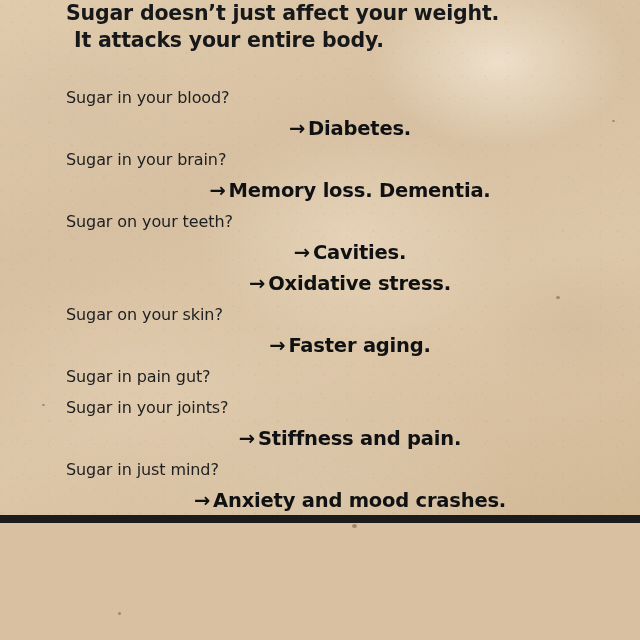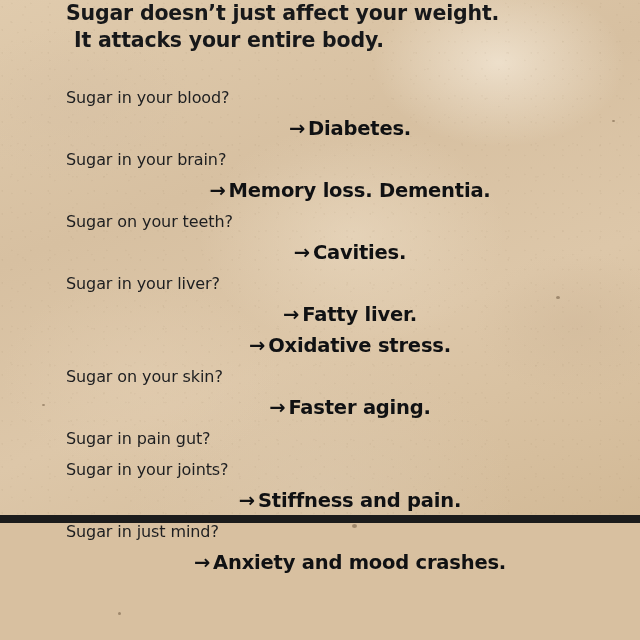--- a/index.html
+++ b/index.html
@@ -136,24 +136,20 @@
       <div class="qa">
         <div class="question">Sugar in your brain?</div>
         <div class="answer"><span class="arrow">→</span><span>Memory loss. Dementia.</span></div>
       </div>
 
       <div class="qa">
         <div class="question">Sugar on your teeth?</div>
         <div class="answer"><span class="arrow">→</span><span>Cavities.</span></div>
       </div>
 
-      <div class="qa">
-        <div class="question">Sugar in your liver?</div>
-        <div class="answer"><span class="arrow">→</span><span>Fatty liver.</span></div>
-      </div>
 
       <div class="qa">
         <div class="answer"><span class="arrow">→</span><span>Oxidative stress.</span></div>
       </div>
 
       <div class="qa">
         <div class="question">Sugar on your skin?</div>
         <div class="answer"><span class="arrow">→</span><span>Faster aging.</span></div>
       </div>
 

